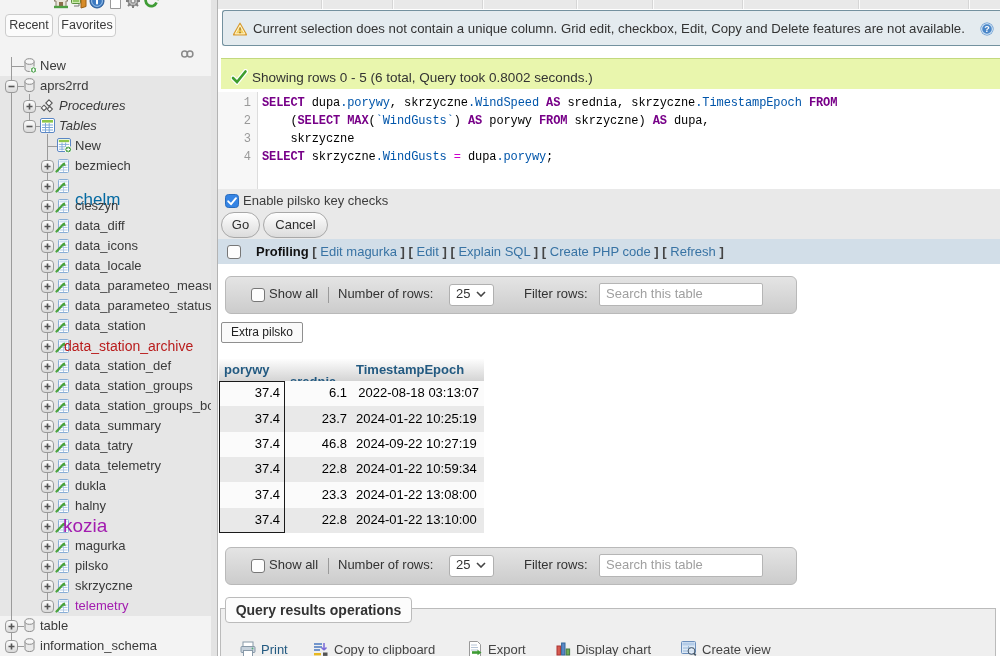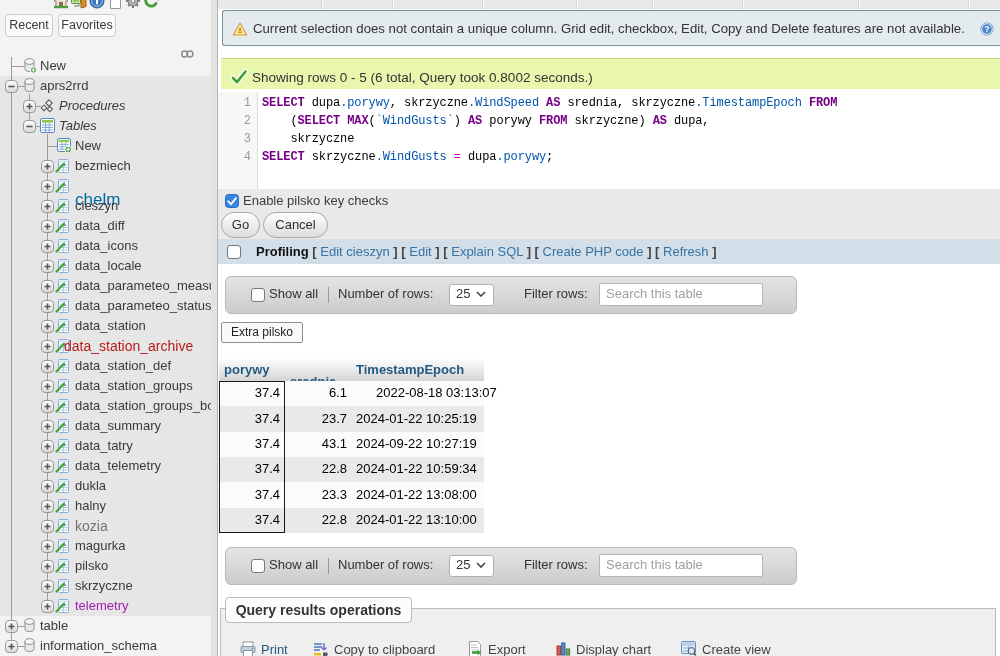--- a/index.html
+++ b/index.html
@@ -472,21 +472,21 @@
         <rect x="0.5" y="0.5" width="12" height="12" rx="3.5" fill="url(#gexp41519)" stroke="#9a9a9a"></rect>
         <path d="M3.5 6.5 h6 M6.5 3.5 v6" stroke="#555" stroke-width="1.6"></path>
       </svg></div>
     <div style="position:absolute;left:55px;top:519px"><svg width="14" height="14" viewBox="0 0 14 14" style="">
         <rect x="3.5" y="0.5" width="10" height="13" rx="1" fill="#fff" stroke="#89aed6"></rect>
         <rect x="4.5" y="1.5" width="8" height="2" fill="#cfe0f1"></rect>
         <path d="M4.5 6h8 M4.5 8.5h8 M4.5 11h8 M8.5 4v9" stroke="#a9c4e2" stroke-width="0.9" fill="none"></path>
         <path d="M1.5 12.5 L8.5 5" stroke="#4aa33c" stroke-width="2.2" fill="none" stroke-linecap="round"></path>
         <path d="M9.8 3.2 l0.9 4 -3.8 -1.3 z" fill="#4aa33c"></path>
       </svg></div>
-    <div style="position:absolute;left:75px;top:517px;height:18px;line-height:18px;font-size:14px;color:#737373;white-space:nowrap">kozia</div>
+    <div style="position:absolute;left:63px;top:517px;height:18px;line-height:18px;font-size:19px;color:#a21caf;white-space:nowrap">kozia</div>
     <div style="position:absolute;left:41px;top:539px"><svg width="13" height="13" viewBox="0 0 13 13" style="">
         <defs>
           <linearGradient id="gexp41539" x1="0" y1="0" x2="0" y2="1">
             <stop offset="0" stop-color="#fdfdfd"></stop>
             <stop offset="1" stop-color="#d8d8d8"></stop>
           </linearGradient>
         </defs>
         <rect x="0.5" y="0.5" width="12" height="12" rx="3.5" fill="url(#gexp41539)" stroke="#9a9a9a"></rect>
         <path d="M3.5 6.5 h6 M6.5 3.5 v6" stroke="#555" stroke-width="1.6"></path>
       </svg></div>
@@ -638,21 +638,21 @@
       <path d="M3.2 7.3 L6 10.2 L11 4.2" fill="none" stroke="#fff" stroke-width="1.9" stroke-linecap="round" stroke-linejoin="round"></path>
     </svg></div>
 <div class="lbl" style="left:243px;top:193px;color:#3c3c3c">Enable pilsko key checks</div>
 <div class="pillbtn" style="position:absolute;left:221px;top:212px;width:37px;height:24px;background:linear-gradient(#fefefe,#dcdcdc);border:1px solid #a8a8a8;border-radius:13px;text-align:center;line-height:24px;font-size:13px;color:#2e2e2e">Go</div>
 <div class="pillbtn" style="position:absolute;left:263px;top:212px;width:63px;height:24px;background:linear-gradient(#fefefe,#dcdcdc);border:1px solid #a8a8a8;border-radius:13px;text-align:center;line-height:24px;font-size:13px;color:#2e2e2e">Cancel</div>
 
 <div style="position:absolute;left:218px;top:239px;width:782px;height:25px;background:#d2dee8"></div>
 <div style="position:absolute;left:227px;top:245px"><svg width="14" height="14" viewBox="0 0 14 14" style="">
       <rect x="0.5" y="0.5" width="13" height="13" rx="2.5" fill="#fdfdfd" stroke="#777"></rect>
     </svg></div>
-<div class="lbl" style="left:256px;top:244px;color:#111"><b>Profiling</b> <b class="br">[</b> <a>Edit cieszyn</a> <b class="br">]</b> <b class="br">[</b> <a>Edit</a> <b class="br">]</b> <b class="br">[</b> <a>Explain SQL</a> <b class="br">]</b> <b class="br">[</b> <a>Create PHP code</a> <b class="br">]</b> <b class="br">[</b> <a>Refresh</a> <b class="br">]</b></div>
+<div class="lbl" style="left:256px;top:244px;color:#111"><b>Profiling</b> <b class="br">[</b> <a>Edit magurka</a> <b class="br">]</b> <b class="br">[</b> <a>Edit</a> <b class="br">]</b> <b class="br">[</b> <a>Explain SQL</a> <b class="br">]</b> <b class="br">[</b> <a>Create PHP code</a> <b class="br">]</b> <b class="br">[</b> <a>Refresh</a> <b class="br">]</b></div>
 
 <div class="tbar" style="top:276px"></div>
 <div style="position:absolute;left:251px;top:288px"><svg width="14" height="14" viewBox="0 0 14 14" style="">
       <rect x="0.5" y="0.5" width="13" height="13" rx="2.5" fill="#fdfdfd" stroke="#777"></rect>
     </svg></div>
 <div class="lbl" style="left:269px;top:286px">Show all</div>
 <div style="position:absolute;left:328px;top:287px;width:1px;height:16px;background:#9a9a9a"></div>
 <div class="lbl" style="left:338px;top:286px">Number of rows:</div>
 <div style="position:absolute;left:449px;top:284px;width:43px;height:20px;background:#fff;border:1px solid #b0b0b0;border-radius:3px"></div>
 <div class="lbl" style="left:456px;top:286px">25</div>
@@ -665,28 +665,28 @@
 
 <div style="position:absolute;left:221px;top:322px;width:80px;height:19px;background:#fafafa;border:1px solid #8f8f8f;border-radius:2px;text-align:center;line-height:19px;font-size:12px;color:#222">Extra pilsko</div>
 
 <div style="position:absolute;left:219px;top:359px;width:265px;height:22px;background:linear-gradient(#fdfdfd,#d4d4d4)"></div>
 <div class="th" style="left:224px;top:362px">porywy</div>
 <div class="th" style="left:290px;top:374px">srednia</div>
 <div class="th" style="left:356px;top:362px">TimestampEpoch</div>
 <div style="position:absolute;left:219px;top:381px;width:265px;height:25px;background:#fbfbfb"></div>
 <div class="td" style="left:219px;top:385px;width:61px;text-align:right">37.4</div>
 <div class="td" style="left:285px;top:385px;width:62px;text-align:right">6.1</div>
-<div class="td" style="left:376px;top:385px;width:130px;text-align:left">2022-08-18 03:13:07</div>
+<div class="td" style="left:349px;top:385px;width:130px;text-align:right">2022-08-18 03:13:07</div>
 <div style="position:absolute;left:219px;top:406px;width:265px;height:26px;background:#e9e9e9"></div>
 <div class="td" style="left:219px;top:411px;width:61px;text-align:right">37.4</div>
 <div class="td" style="left:285px;top:411px;width:62px;text-align:right">23.7</div>
 <div class="td" style="left:356px;top:411px;width:130px;text-align:left">2024-01-22 10:25:19</div>
 <div style="position:absolute;left:219px;top:432px;width:265px;height:25px;background:#fbfbfb"></div>
 <div class="td" style="left:219px;top:436px;width:61px;text-align:right">37.4</div>
-<div class="td" style="left:285px;top:436px;width:62px;text-align:right">43.1</div>
+<div class="td" style="left:285px;top:436px;width:62px;text-align:right">46.8</div>
 <div class="td" style="left:356px;top:436px;width:130px;text-align:left">2024-09-22 10:27:19</div>
 <div style="position:absolute;left:219px;top:457px;width:265px;height:25px;background:#e9e9e9"></div>
 <div class="td" style="left:219px;top:461px;width:61px;text-align:right">37.4</div>
 <div class="td" style="left:285px;top:461px;width:62px;text-align:right">22.8</div>
 <div class="td" style="left:356px;top:461px;width:130px;text-align:left">2024-01-22 10:59:34</div>
 <div style="position:absolute;left:219px;top:482px;width:265px;height:26px;background:#fbfbfb"></div>
 <div class="td" style="left:219px;top:487px;width:61px;text-align:right">37.4</div>
 <div class="td" style="left:285px;top:487px;width:62px;text-align:right">23.3</div>
 <div class="td" style="left:356px;top:487px;width:130px;text-align:left">2024-01-22 13:08:00</div>
 <div style="position:absolute;left:219px;top:508px;width:265px;height:25px;background:#e9e9e9"></div>

